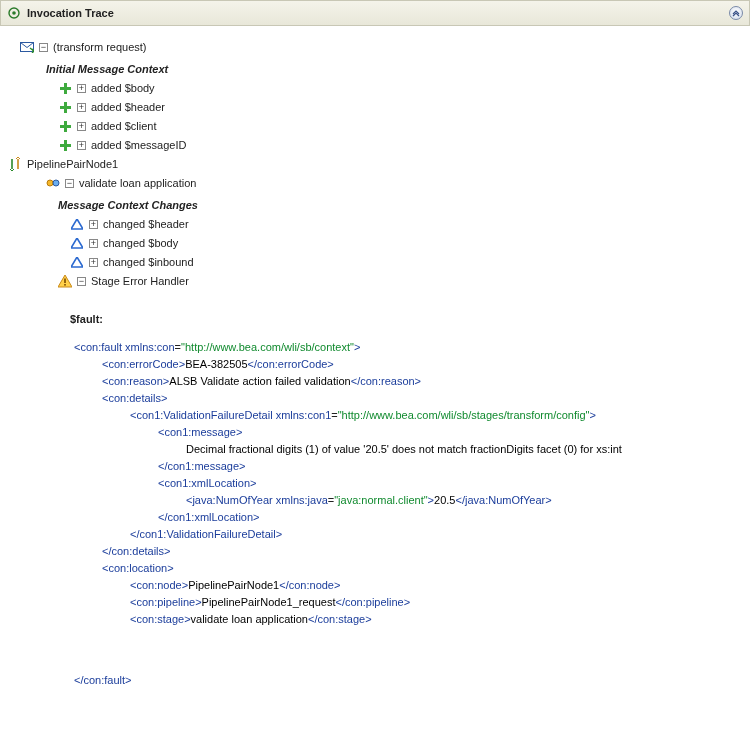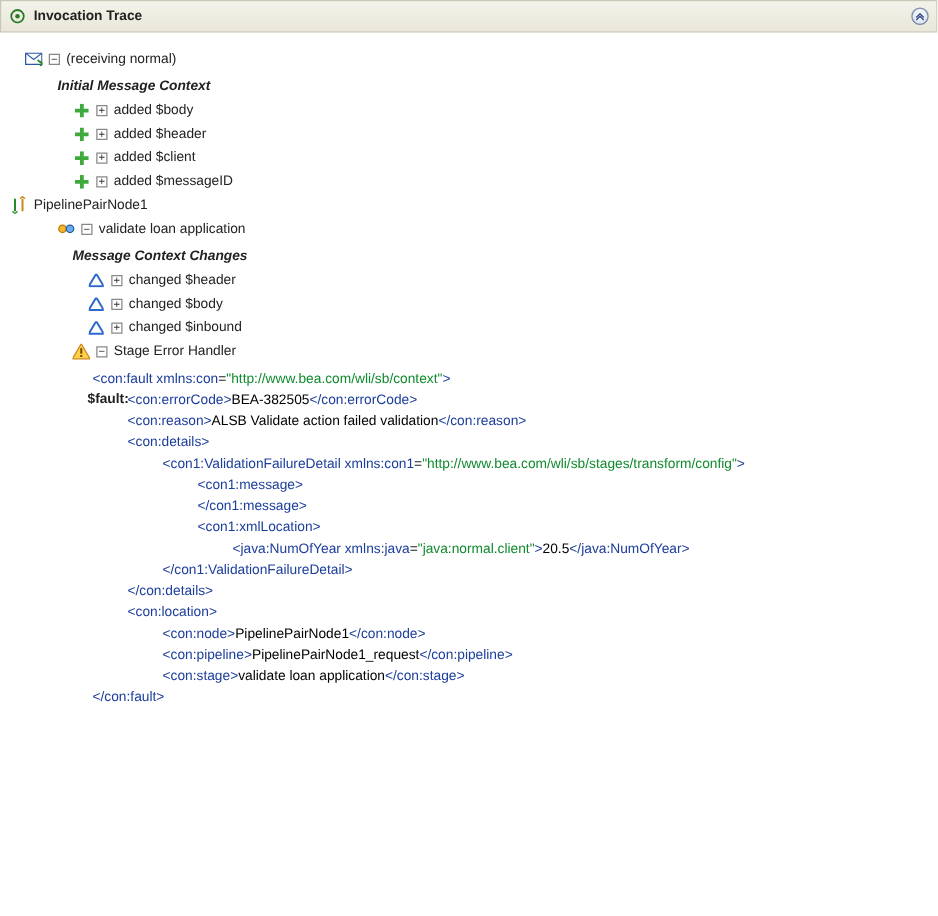--- a/index.html
+++ b/index.html
@@ -52,21 +52,21 @@
     font-size:9px; line-height:1; color:#333;
   }
   .section-label { font-weight: bold; font-style: italic; margin: 6px 0 2px 0; }
   .fault-block { display:flex; align-items:flex-start; margin-top:6px; }
   .fault-label { font-weight:bold; width:50px; padding-left:62px;margin-top:18px; }
   .xml { font-family: Tahoma, Arial, sans-serif; font-size:11px; line-height:17px; padding-left:4px; flex:1; }
   .xml .t { color:#1b3d9b; }       
   .xml .a { color:#1b3d9b; }       
   .xml .v { color:#108a2e; }       
   .xml .tx { color:#000; }         
-  .xml .l1 { padding-left:0; }
+  .xml .l1 { padding-left:0;margin-top:44px; }
   .xml .l2 { padding-left:28px; }
   .xml .l3 { padding-left:56px; }
   .xml .l4 { padding-left:84px; }
   .xml .l5 { padding-left:112px; }
   .xml div { white-space: normal; }
 </style>
 </head>
 <body>
 
 <div class="panel-header">
@@ -90,21 +90,21 @@
   <div class="row indent-1">
     <span class="icon">
       <svg width="14" height="11" viewBox="0 0 14 11">
           <rect x="0.5" y="0.5" width="13" height="9" fill="#fff" stroke="#2c5aa0"></rect>
           <path d="M0.5 0.5 L7 5.5 L13.5 0.5" fill="none" stroke="#2c5aa0"></path>
           <path d="M10 6 L14 9" stroke="#2a8a2a" stroke-width="1.4"></path>
           <path d="M14 9 L12 7 M14 9 L12 11" stroke="#2a8a2a" stroke-width="1.4"></path>
         </svg>
     </span>
     <span class="boxminus">−</span>
-    <span>(receiving normal)</span>
+    <span>(transform request)</span>
   </div>
 
   <div class="row indent-2 section-label">
     <span>Initial Message Context</span>
   </div>
 
   <div id="added-holder">
       <div class="row indent-3">
         <span class="icon">
           <svg width="11" height="11" viewBox="0 0 11 11">
@@ -218,23 +218,25 @@
 
   <div class="fault-block">
     <div class="fault-label">$fault:</div>
     <div class="xml" id="fault-xml">
         <div class="l1"><span class="t">&lt;con:fault</span> <span class="a">xmlns:con</span>=<span class="v">"http://www.bea.com/wli/sb/context"</span><span class="t">&gt;</span></div>
         <div class="l2"><span class="t">&lt;con:errorCode</span><span class="t">&gt;</span><span class="tx">BEA-382505</span><span class="t">&lt;/con:errorCode&gt;</span></div>
         <div class="l2"><span class="t">&lt;con:reason</span><span class="t">&gt;</span><span class="tx">ALSB Validate action failed validation</span><span class="t">&lt;/con:reason&gt;</span></div>
         <div class="l2"><span class="t">&lt;con:details</span><span class="t">&gt;</span></div>
         <div class="l3"><span class="t">&lt;con1:ValidationFailureDetail</span> <span class="a">xmlns:con1</span>=<span class="v">"http://www.bea.com/wli/sb/stages/transform/config"</span><span class="t">&gt;</span></div>
         <div class="l4"><span class="t">&lt;con1:message</span><span class="t">&gt;</span></div>
+        <div class="l5"><span class="tx">Decimal fractional digits (1) of value '20.5' does not match fractionDigits facet (0) for xs:int</span></div>
         <div class="l4"><span class="t">&lt;/con1:message&gt;</span></div>
         <div class="l4"><span class="t">&lt;con1:xmlLocation</span><span class="t">&gt;</span></div>
         <div class="l5"><span class="t">&lt;java:NumOfYear</span> <span class="a">xmlns:java</span>=<span class="v">"java:normal.client"</span><span class="t">&gt;</span><span class="tx">20.5</span><span class="t">&lt;/java:NumOfYear&gt;</span></div>
+        <div class="l4"><span class="t">&lt;/con1:xmlLocation&gt;</span></div>
         <div class="l3"><span class="t">&lt;/con1:ValidationFailureDetail&gt;</span></div>
         <div class="l2"><span class="t">&lt;/con:details&gt;</span></div>
         <div class="l2"><span class="t">&lt;con:location</span><span class="t">&gt;</span></div>
         <div class="l3"><span class="t">&lt;con:node</span><span class="t">&gt;</span><span class="tx">PipelinePairNode1</span><span class="t">&lt;/con:node&gt;</span></div>
         <div class="l3"><span class="t">&lt;con:pipeline</span><span class="t">&gt;</span><span class="tx">PipelinePairNode1_request</span><span class="t">&lt;/con:pipeline&gt;</span></div>
         <div class="l3"><span class="t">&lt;con:stage</span><span class="t">&gt;</span><span class="tx">validate loan application</span><span class="t">&lt;/con:stage&gt;</span></div>
         <div class="l1"><span class="t">&lt;/con:fault&gt;</span></div>
       </div>
   </div>
 

